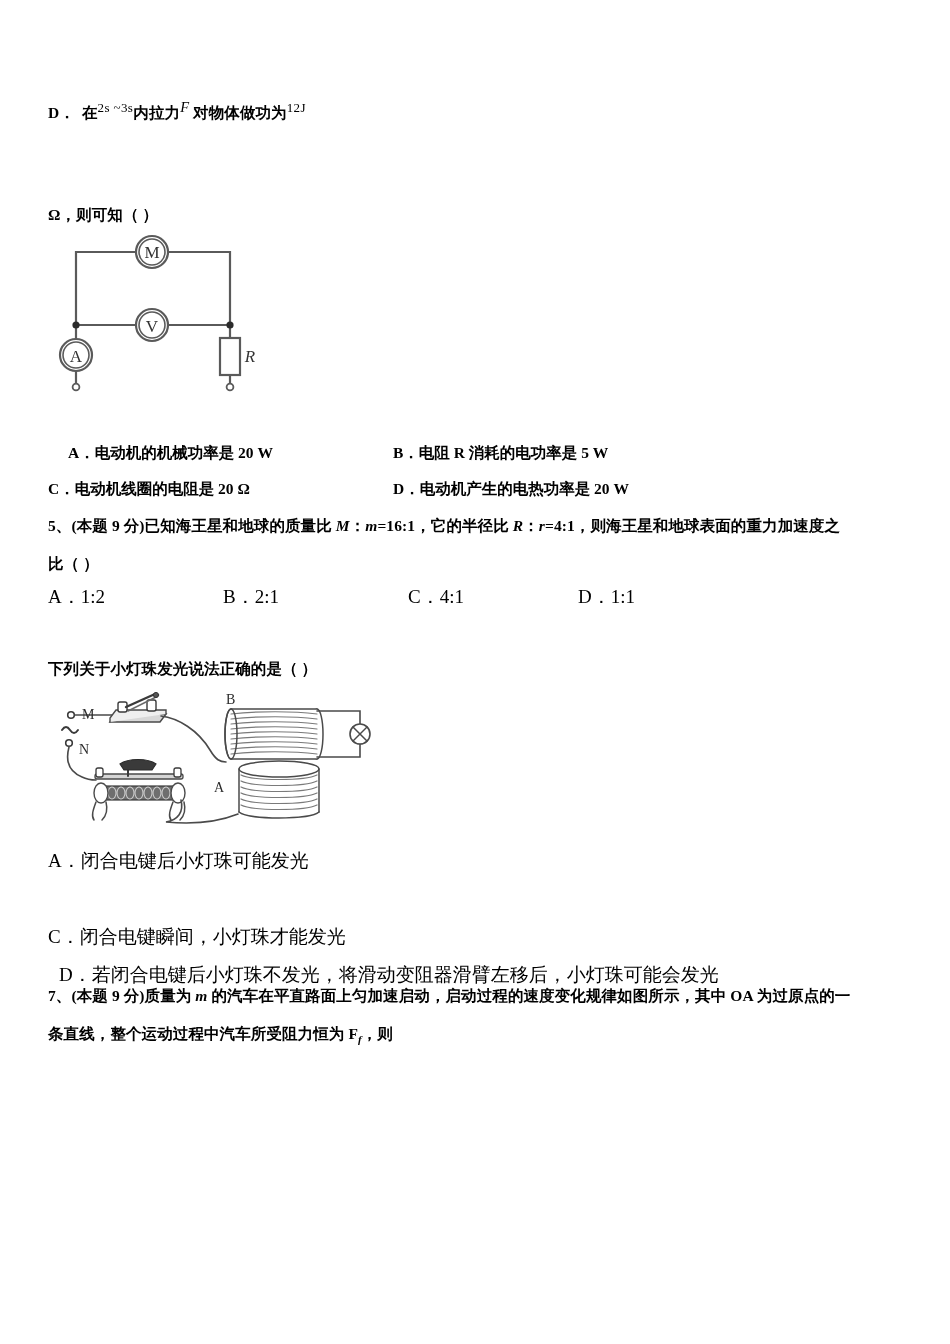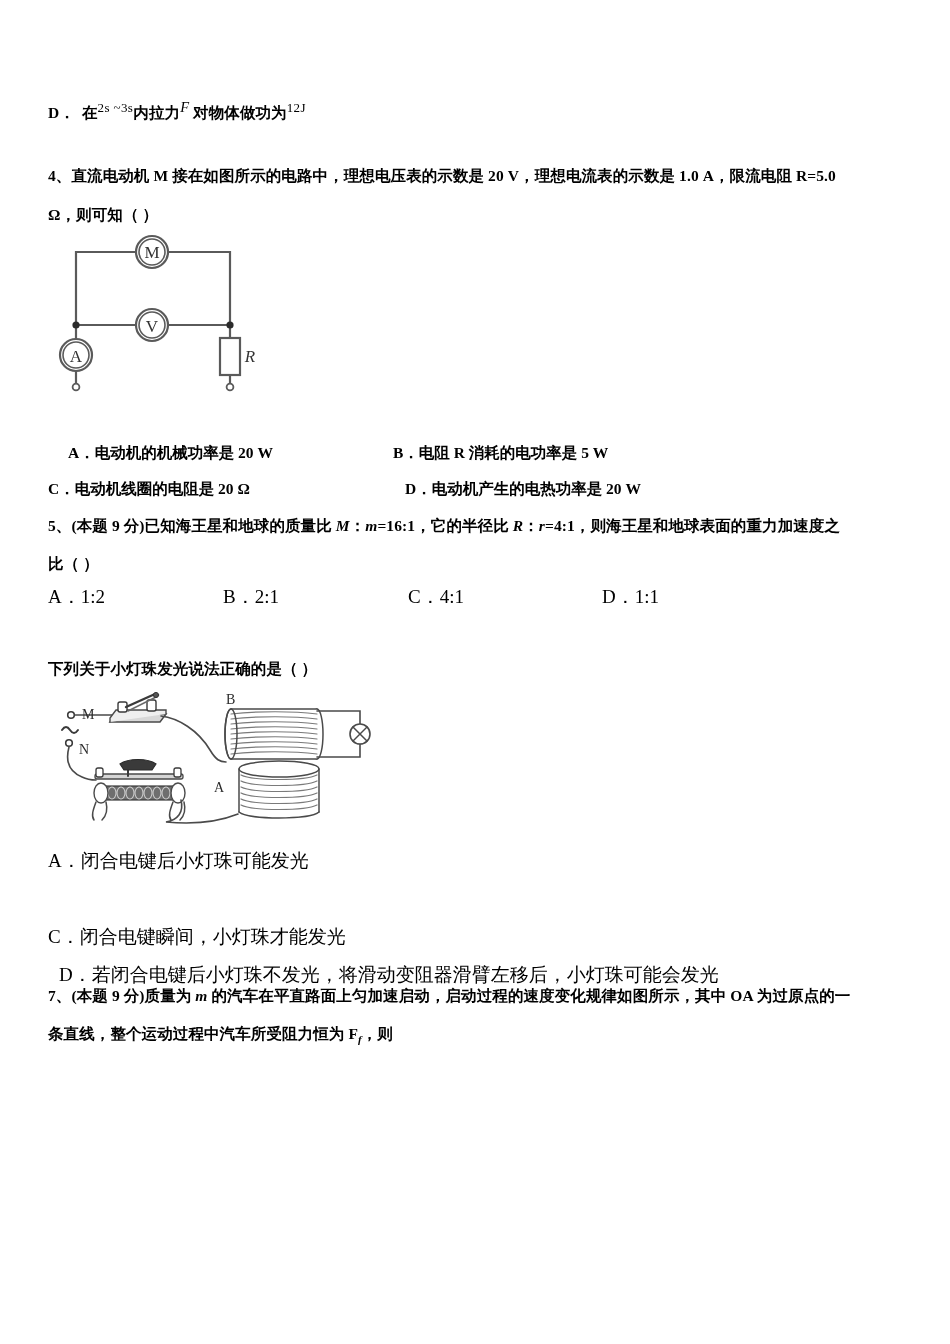--- a/index.html
+++ b/index.html
@@ -70,23 +70,20 @@
 </style>
 </head>
 <body>
 
 <div class="page">
 
   <div class="line" style="left:40px; top:100px;">
     <span>D．</span><span style="display:inline-block;width:7px"></span><span>在</span><span class="sup">2s ~3s</span><span>内拉力</span><span class="ital">F</span><span style="display:inline-block;width:4px"></span><span>对物体做功为</span><span class="sup">12J</span>
   </div>
 
-  <div class="line" style="left:40px; top:168px;">
-    <span>4、</span><span>直流电动机 M 接在如图所示的电路中，理想电压表的示数是 20 V，理想电流表的示数是 1.0 A，限流电阻 R=5.0</span>
-  </div>
   <div class="line" style="left:40px; top:207px;">
     <span>Ω，则可知（   ）</span>
   </div>
 
   <div class="fig" style="left:42px; top:228px;">
     <svg width="230" height="165" viewBox="0 0 230 165">
       <g stroke="#5a5a5a" stroke-width="2.2" fill="none" stroke-linecap="round">
 
         <path d="M 26 97 L 26 24 L 86 24"></path>
         <path d="M 118 24 L 180 24 L 180 97"></path>
@@ -134,41 +131,41 @@
 
   <div class="opt-row" style="left:40px; top:443px;margin-left:20px;">
     <span>A．</span><span>电动机的机械功率是 20 W</span>
   </div>
   <div class="opt-row" style="left:385px; top:443px;">
     <span>B．</span><span>电阻 R 消耗的电功率是 5 W</span>
   </div>
   <div class="opt-row" style="left:40px; top:479px;">
     <span>C．</span><span>电动机线圈的电阻是 20 Ω</span>
   </div>
-  <div class="opt-row" style="left:385px; top:479px;margin-left:12px;">
+  <div class="opt-row" style="left:385px; top:479px;">
     <span>D．</span><span>电动机产生的电热功率是 20 W</span>
   </div>
 
   <div class="line" style="left:40px; top:518px;">
     <span>5、</span><span>(本题 9 分)</span><span>已知海王星和地球的质量比 </span><span class="mvar">M</span><span>：</span><span class="mvar">m</span><span>=16:1，它的半径比 </span><span class="mvar">R</span><span>：</span><span class="mvar">r</span><span>=4:1，则海王星和地球表面的重力加速度之</span>
   </div>
   <div class="line" style="left:40px; top:556px;">
     <span>比（ ）</span>
   </div>
 
   <div class="opt-col" style="left:40px; top:584px;">
     <span>A．</span><span>1:2</span>
   </div>
   <div class="opt-col" style="left:215px; top:584px;">
     <span>B．</span><span>2:1</span>
   </div>
   <div class="opt-col" style="left:400px; top:584px;">
     <span>C．</span><span>4:1</span>
   </div>
-  <div class="opt-col" style="left:570px; top:584px;margin-left:24px;">
+  <div class="opt-col" style="left:570px; top:584px;">
     <span>D．</span><span>1:1</span>
   </div>
 
   <div class="line" style="left:40px; top:661px;">
     <span>下列关于小灯珠发光说法正确的是（ ）</span>
   </div>
 
   <div class="fig" style="left:40px; top:692px;">
     <svg width="340" height="140" viewBox="0 0 340 140">
       <g fill="none" stroke="#4a4a4a" stroke-width="1.6" stroke-linecap="round">

